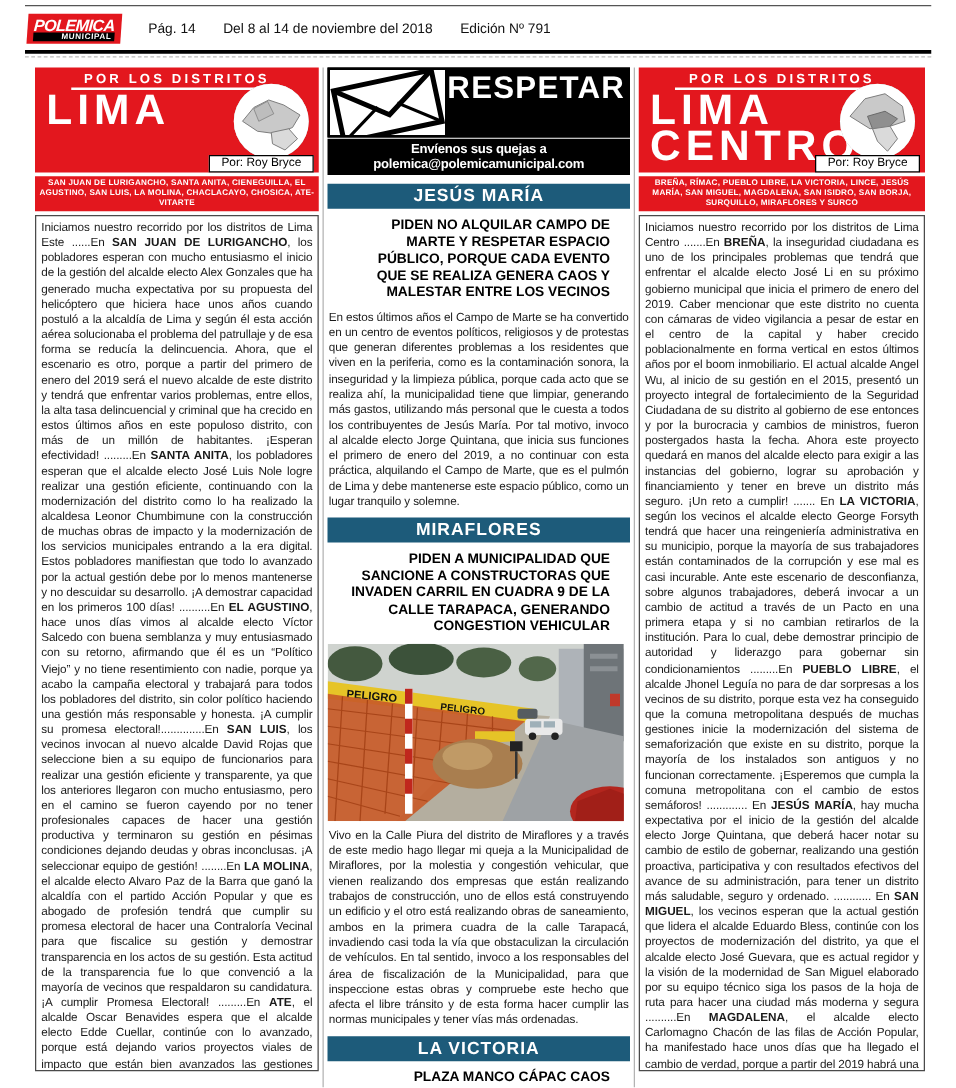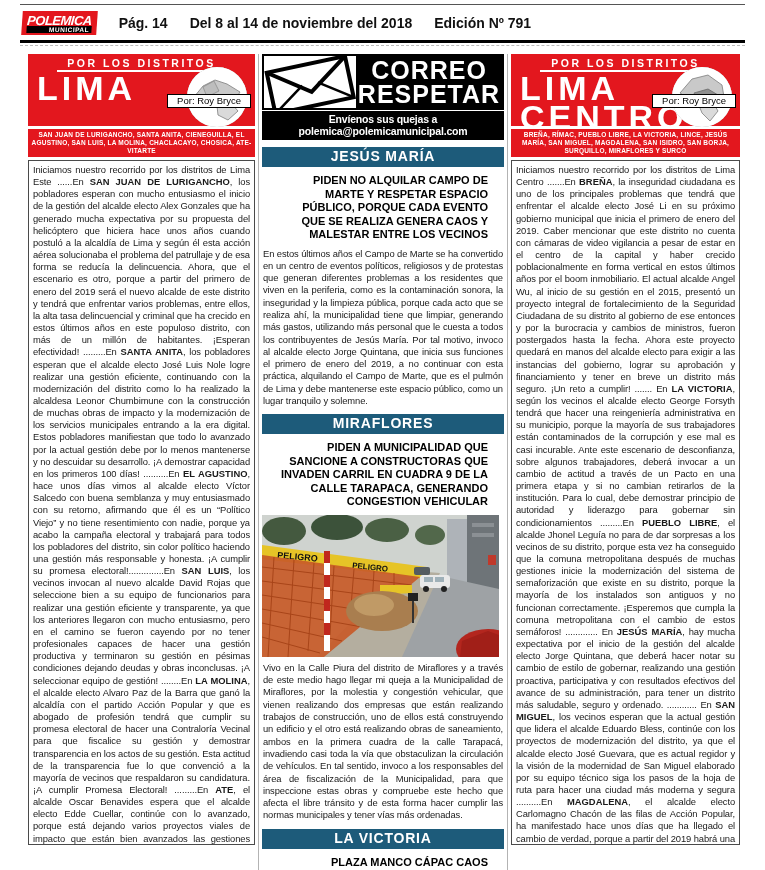--- a/index.html
+++ b/index.html
@@ -4,38 +4,38 @@
 <style>
   html,body{margin:0;padding:0;background:#fff;}
   .page{position:relative;width:765px;height:870px;background:#fff;overflow:hidden;
         font-family:"Liberation Sans",sans-serif;color:#1a1a1a;}
   .toprule{margin:4px 20px 0;border-top:1px solid #555;}
   header{display:flex;align-items:center;gap:22px;padding:6px 28px 5px 22px;}
   .logo{background:#e3171e;padding:3px 5px 2px;transform:skewX(-4deg);min-width:52px;}
   .logo .l1{color:#fff;font-weight:900;font-style:italic;font-size:13px;letter-spacing:-.5px;line-height:13px;}
   .logo .l2{background:#000;color:#fff;font-weight:bold;font-size:6.5px;text-align:right;
             padding:0 2px;margin-top:-1px;letter-spacing:.5px;}
-  .meta{font-size:14px;font-weight:bold;color:#111;}
+  .meta{font-size:11px;font-weight:normal;color:#111;}
   .hdrule{margin:0 20px;border-top:3px solid #000;border-bottom:1px dashed #bbb;height:2px;}
 
   .columns{display:flex;align-items:stretch;padding:8px 25px 0 28px;}
   .vdivider{width:1px;background:#b3b3b3;margin:0 3px;}
   .col-side{width:227px;}
   .col-side.right{width:229px;}
   .col-center{flex:1;min-width:0;border-bottom:1px solid #333;padding-bottom:3px;}
 
   
-  .banner{position:relative;background:#e3171e;height:72px;padding:3px 5px 0;box-sizing:border-box;}
+  .banner{position:relative;background:#e3171e;height:84px;padding:3px 5px 0;box-sizing:border-box;}
   .kicker{color:#fff;font-weight:bold;font-size:10.5px;letter-spacing:2.5px;text-align:center;
           width:78%;margin:0 auto;border-bottom:2px solid #fff;padding-bottom:1px;}
   .banner-title{color:#fff;font-weight:900;font-size:34px;line-height:29px;letter-spacing:4px;
                 padding:2px 0 0 4px;}
   .mapcircle{position:absolute;right:8px;top:13px;width:60px;height:60px;border-radius:50%;
              background:#fff;overflow:hidden;box-shadow:0 0 0 1px #c8c8c8 inset;}
-  .byline{position:absolute;right:4px;bottom:18px;background:#fff;color:#000;border:1px solid #000;
+  .byline{position:absolute;right:4px;bottom:0;background:#fff;color:#000;border:1px solid #000;
           font-size:9.5px;padding:0 9px;line-height:12px;}
   .districts{background:#e3171e;color:#fff;font-weight:bold;font-size:6.5px;line-height:8px;
              text-align:center;margin-top:3px;padding:2px 1px;letter-spacing:.2px;}
   .article-box{border:1px solid #4a4a4a;margin-top:3px;padding:3px 4px;height:685px;box-sizing:border-box;
                font-size:9.4px;line-height:12.15px;text-align:justify;overflow:hidden;letter-spacing:-.1px;}
   .article-box b{letter-spacing:0;}
 
   
   .correo-box{display:flex;background:#000;border:2px solid #000;height:52px;}
   .env-panel{width:92px;background:#fff;position:relative;overflow:hidden;}
@@ -100,21 +100,20 @@
           <svg width="100" height="58" viewBox="0 0 100 58">
             <rect x="0" y="0" width="100" height="58" fill="#ffffff"></rect>
             <g transform="rotate(-12 50 30)">
               <rect x="10" y="10" width="80" height="42" fill="#ffffff" stroke="#000000" stroke-width="4"></rect>
               <path d="M10,10 L50,38 L90,10" fill="none" stroke="#000000" stroke-width="4"></path>
               <path d="M10,52 L42,30 M90,52 L58,30" fill="none" stroke="#000000" stroke-width="2.5"></path>
             </g>
           </svg>
         </div>
         <div class="correo-title">
-          <div>CORREO</div>
           <div>RESPETAR</div>
         </div>
       </div>
       <div class="email-strip">Envíenos sus quejas a polemica@polemicamunicipal.com</div>
 
       <div class="section-bar">JESÚS MARÍA</div>
       <div class="headline">PIDEN NO ALQUILAR CAMPO DE MARTE Y RESPETAR ESPACIO PÚBLICO, PORQUE CADA EVENTO QUE SE REALIZA GENERA CAOS Y MALESTAR ENTRE LOS VECINOS</div>
       <div class="center-body">En estos últimos años el Campo de Marte se ha convertido en un centro de eventos políticos, religiosos y de protestas que generan diferentes problemas a los residentes que viven en la periferia, como es la contaminación sonora, la inseguridad y la limpieza pública, porque cada acto que se realiza ahí, la municipalidad tiene que limpiar, generando más gastos, utilizando más personal que le cuesta a todos los contribuyentes de Jesús María. Por tal motivo, invoco al alcalde electo Jorge Quintana, que inicia sus funciones el primero de enero del 2019, a no continuar con esta práctica, alquilando el Campo de Marte, que es el pulmón de Lima y debe mantenerse este espacio público, como un lugar tranquilo y solemne.</div>
 
       <div class="section-bar">MIRAFLORES</div>

